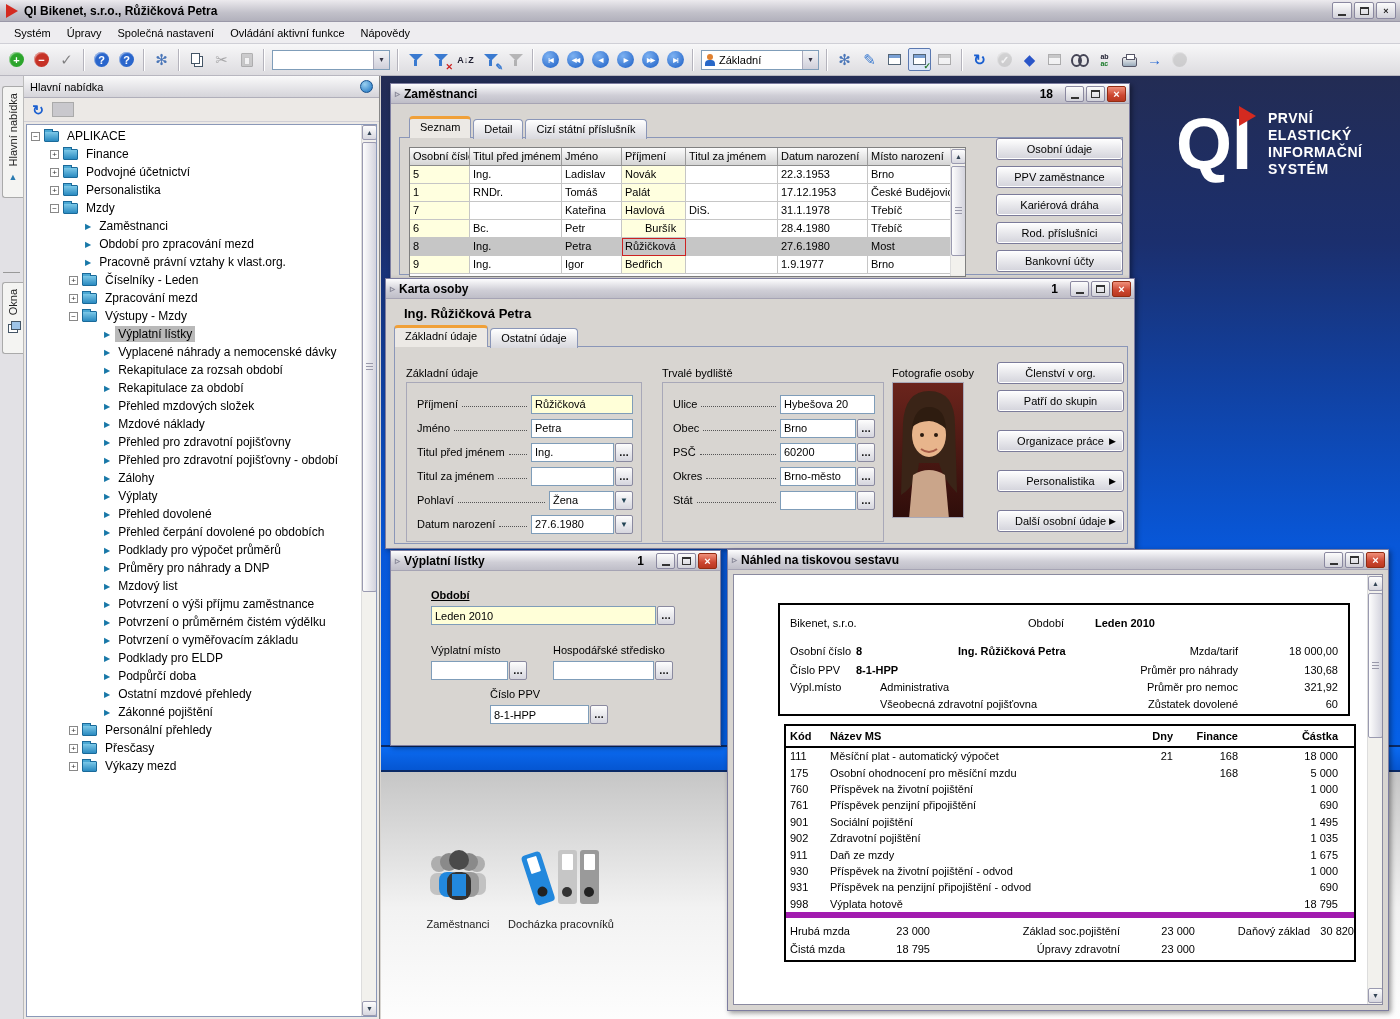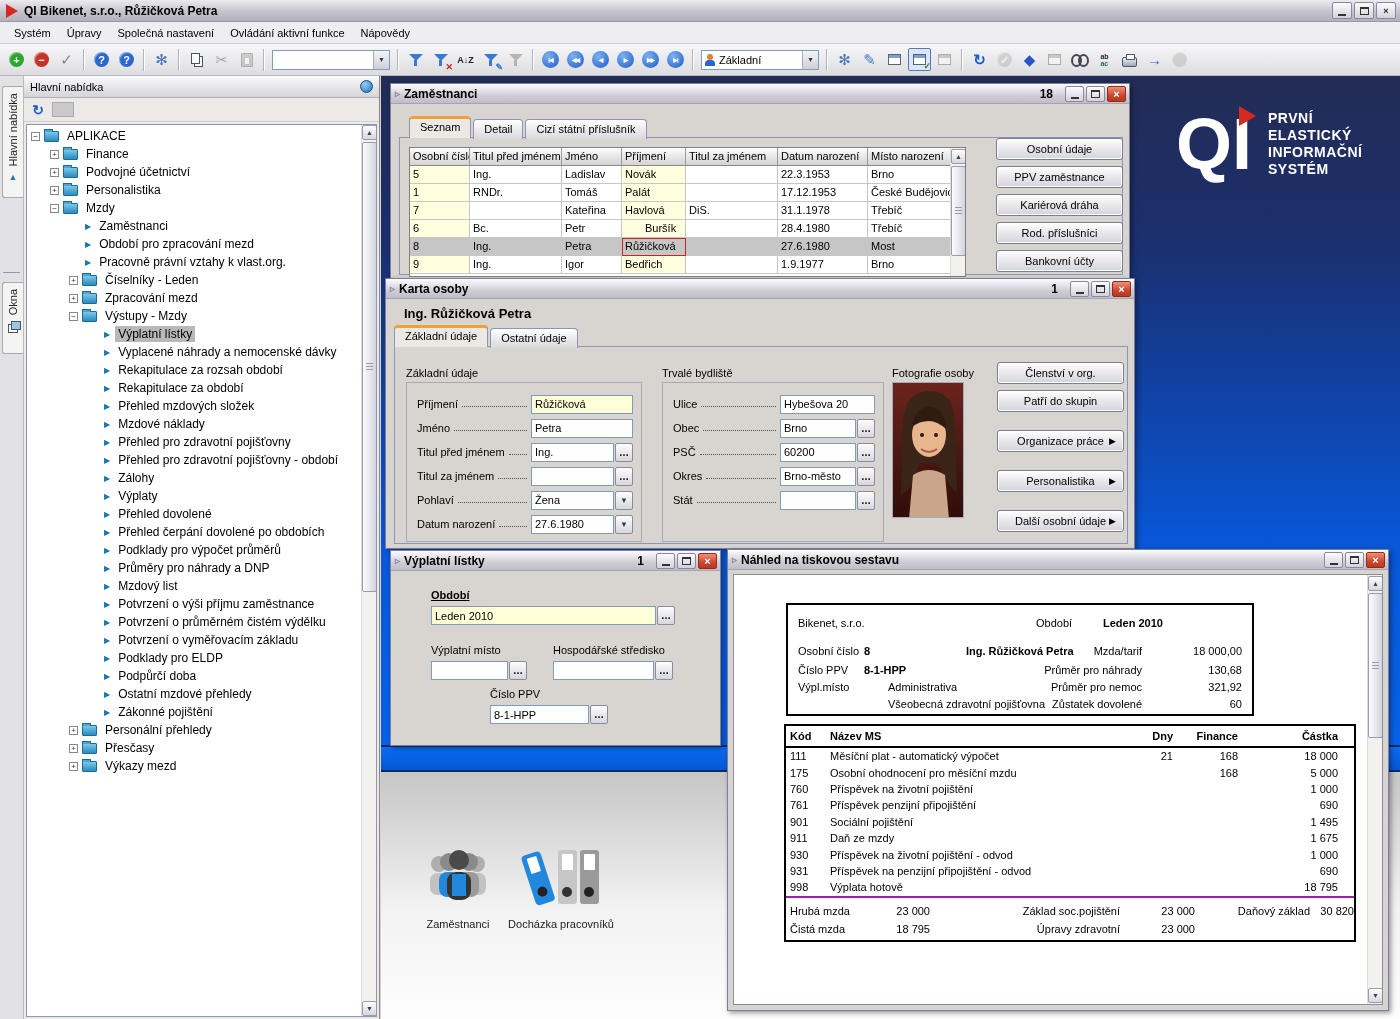--- a/index.html
+++ b/index.html
@@ -146,21 +146,21 @@
   .repbox{position:absolute;border:2px solid #000;font-size:11px;}
   .repline{position:absolute;left:0;right:0;height:14px;}
   .rl{position:absolute;white-space:nowrap;}
   .rr{position:absolute;white-space:nowrap;text-align:right;}
   .b{font-weight:bold;}
   .ptable{position:absolute;border:2px solid #000;font-size:11px;}
   .pthead{display:flex;font-weight:bold;height:22px;align-items:center;border-bottom:2px solid #000;}
   .ptrow{display:flex;height:16.4px;align-items:center;}
   .ptc{flex:none;padding:0 4px;white-space:nowrap;overflow:hidden;}
   .num{text-align:right;}
-  .psummary{border-top:2px solid #a21caf;padding:4px 0 2px;}
+  .psummary{border-top:6px solid #a21caf;padding:4px 0 2px;}
   .psrow{display:flex;height:18px;align-items:center;}
 
   .desk-ico{display:inline-block;}
 </style>
 </head>
 <body>
 
 <div class="screen">
 
   <div class="titlebar">
@@ -697,21 +697,21 @@
                 <span class="flabel">Titul za jménem</span>
                 <span class="leader"></span>
                 <span class="fctrl" style="width: 102px;">
                   <input class="fin" style="">
                   <span class="ebtn">…</span>
                 </span>
               </div>
               <div class="frow">
                 <span class="flabel">Pohlaví</span>
                 <span class="leader"></span>
-                <span class="fctrl" style="width: 102px; align-items: flex-end;">
+                <span class="fctrl" style="width: 84px; align-items: flex-end;">
                   <input class="fin" value="Žena" style="">
                   <span class="ebtn dd">▼</span>
                 </span>
               </div>
               <div class="frow">
                 <span class="flabel">Datum narození</span>
                 <span class="leader"></span>
                 <span class="fctrl" style="width: 102px;">
                   <input class="fin" value="27.6.1980" style="">
                   <span class="ebtn dd">▼</span>
@@ -838,21 +838,21 @@
               <span class="min"></span>
             </span>
           <span class="cb">
               <span class="max"></span>
             </span>
           <span class="cb close">×</span>
         </span>
       </div>
       <div class="pvbody">
 
-        <div class="repbox" style="left:52px;top:28px;width:468px;height:113px;">
+        <div class="repbox" style="left:44px;top:28px;width:572px;height:113px;">
           <div class="repline" style="top:12px;">
             <span class="rl" style="left:10px;">Bikenet, s.r.o.</span>
             <span class="rl" style="left:248px;">Období</span>
             <span class="rl b" style="left:315px;">Leden 2010</span>
           </div>
           <div class="repline" style="top:40px;">
             <span class="rl" style="left:10px;">Osobní číslo</span>
             <span class="rl b" style="left:76px;">8</span>
             <span class="rl b" style="left:178px;">Ing. Růžičková Petra</span>
             <span class="rr" style="right:110px;">Mzda/tarif</span>
@@ -913,20 +913,27 @@
                 <span class="ptc num" style="width: 55px;"></span>
                 <span class="ptc num" style="width: 65px;"></span>
                 <span class="ptc num" style="width: 100px;">690</span>
               </div>
               <div class="ptrow">
                 <span class="ptc" style="width: 40px;">901</span>
                 <span class="ptc" style="width: 296px;">Sociální pojištění</span>
                 <span class="ptc num" style="width: 55px;"></span>
                 <span class="ptc num" style="width: 65px;"></span>
                 <span class="ptc num" style="width: 100px;">1 495</span>
+              </div>
+              <div class="ptrow">
+                <span class="ptc" style="width: 40px;">902</span>
+                <span class="ptc" style="width: 296px;">Zdravotní pojištění</span>
+                <span class="ptc num" style="width: 55px;"></span>
+                <span class="ptc num" style="width: 65px;"></span>
+                <span class="ptc num" style="width: 100px;">1 035</span>
               </div>
               <div class="ptrow">
                 <span class="ptc" style="width: 40px;">911</span>
                 <span class="ptc" style="width: 296px;">Daň ze mzdy</span>
                 <span class="ptc num" style="width: 55px;"></span>
                 <span class="ptc num" style="width: 65px;"></span>
                 <span class="ptc num" style="width: 100px;">1 675</span>
               </div>
               <div class="ptrow">
                 <span class="ptc" style="width: 40px;">930</span>

